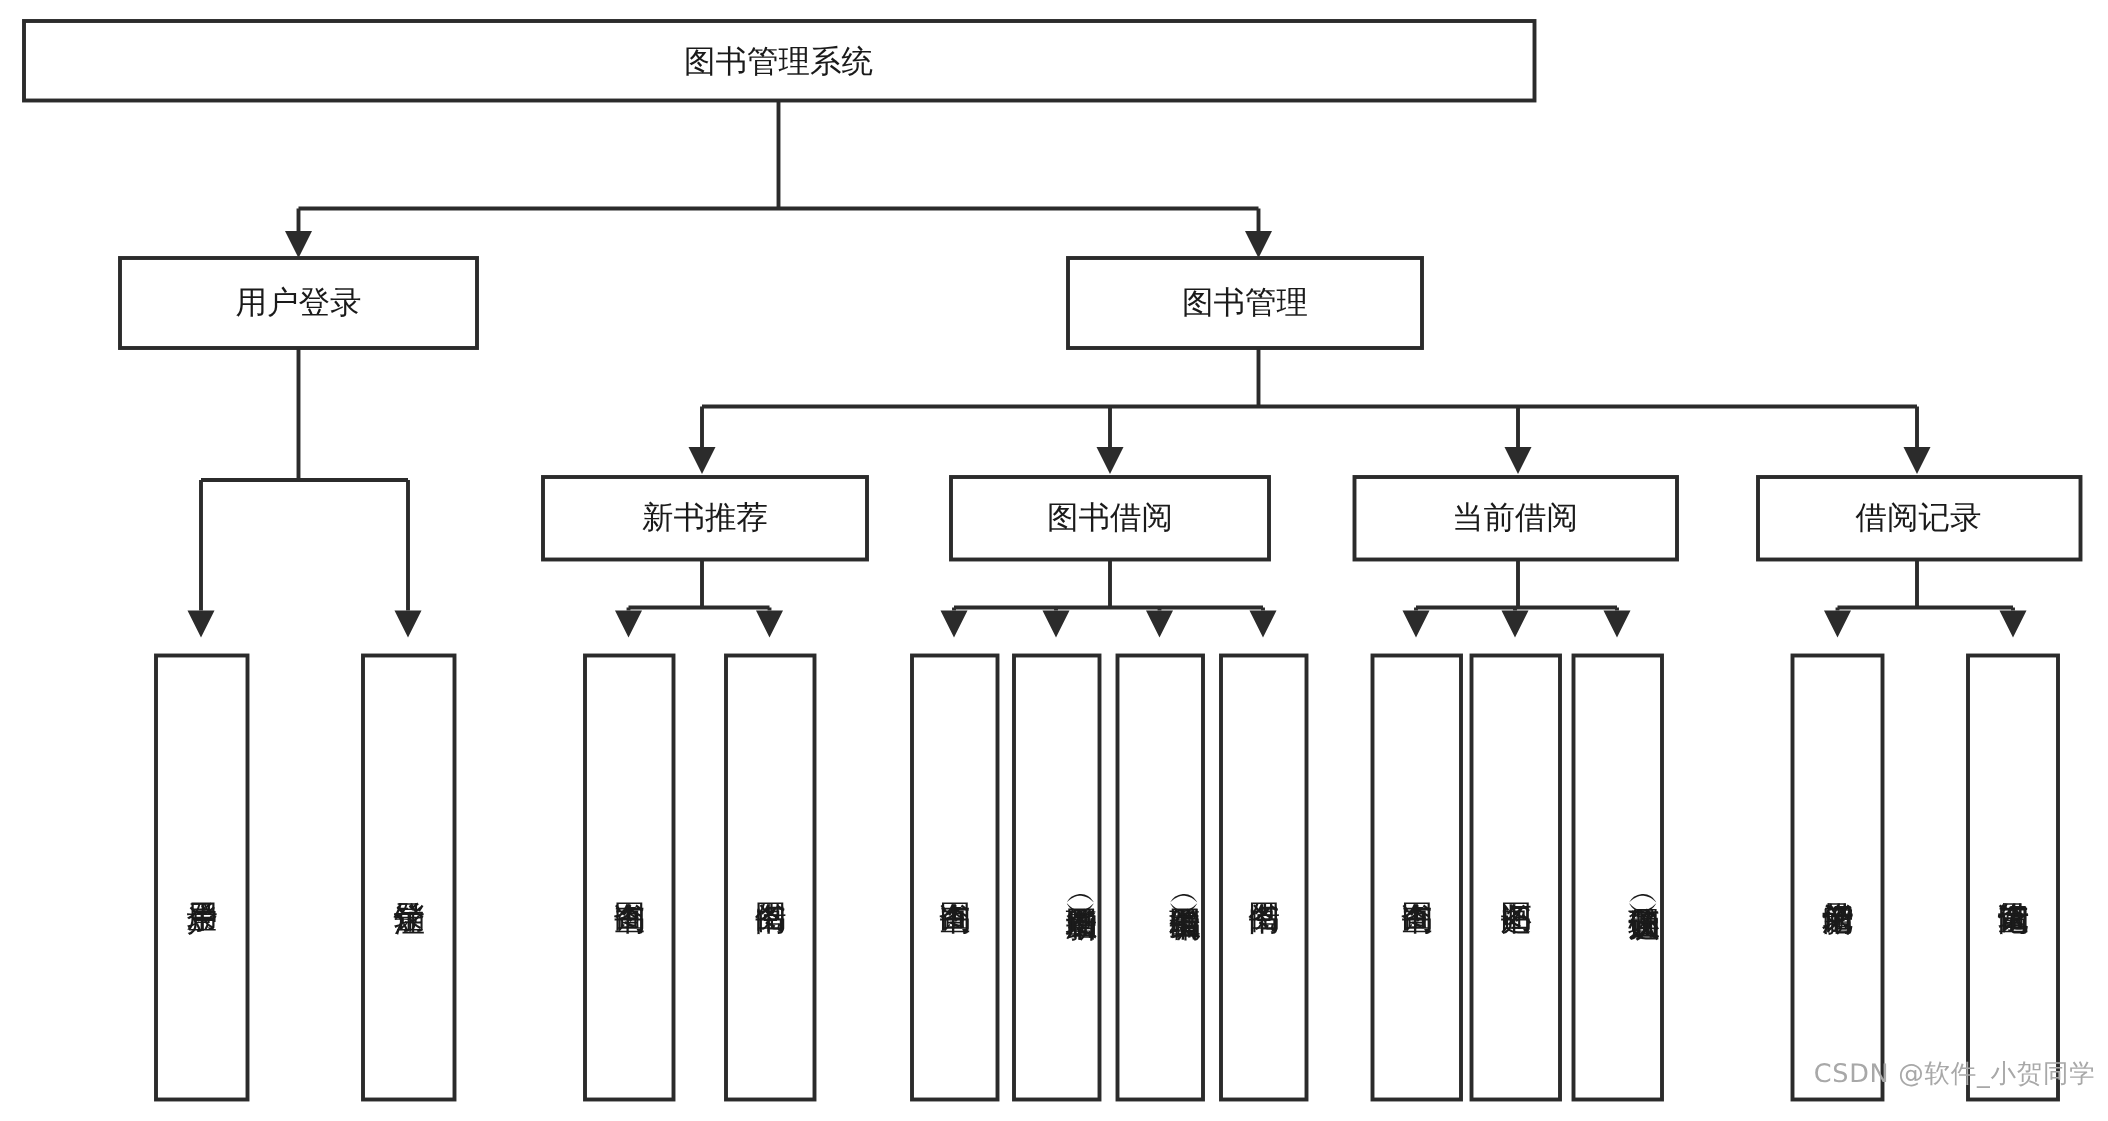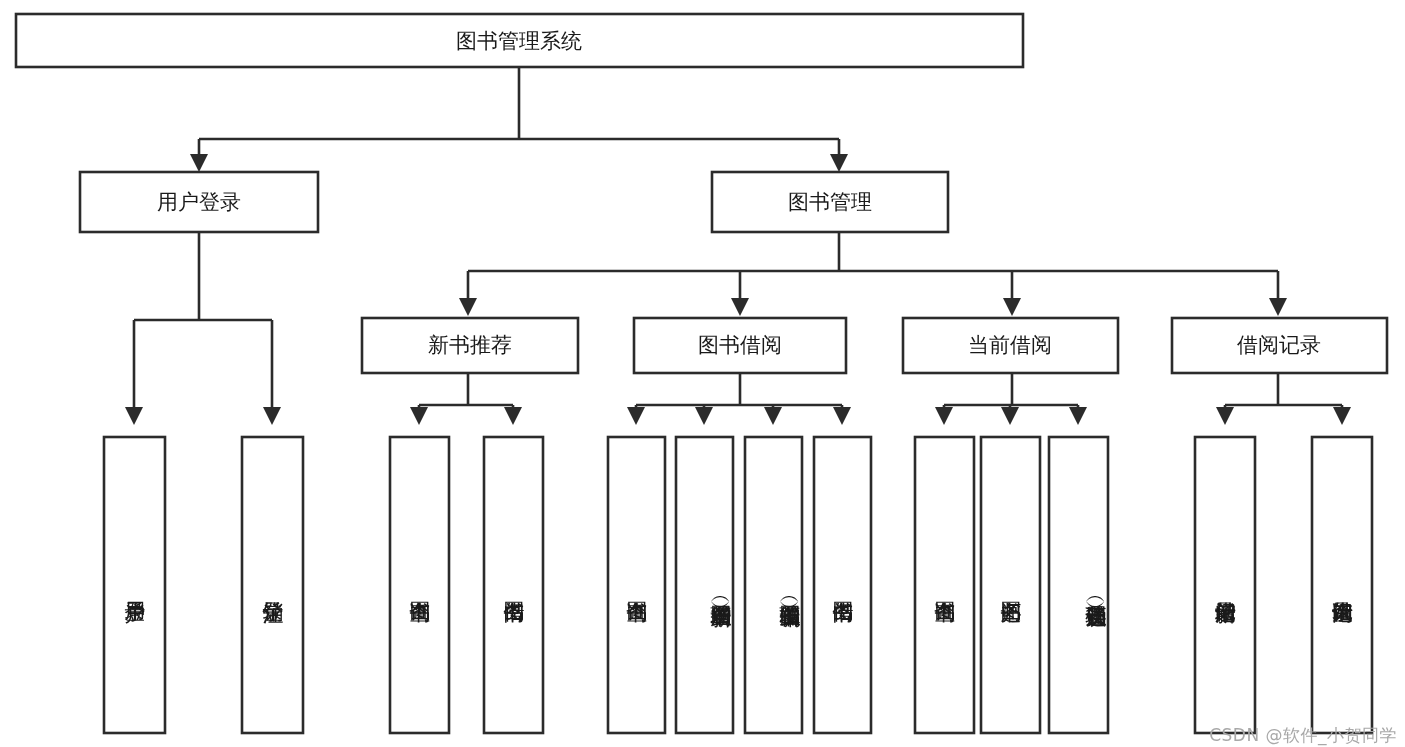--- a/index.html
+++ b/index.html
@@ -61,21 +61,21 @@
     text-orientation: upright;
     white-space: pre;
     display: flex;
     align-items: center;
     justify-content: center;
     pointer-events: none;
   }
   .watermark {
     position: absolute;
     right: 8px;
-    bottom: 0;
+    bottom: 20px;
     font-family: "DejaVu Sans", "Liberation Sans", sans-serif;
     font-size: 17px;
     color: #a8a8a8;
     letter-spacing: 0.5px;
     white-space: nowrap;
   }
 </style>
 </head>
 <body>
 

